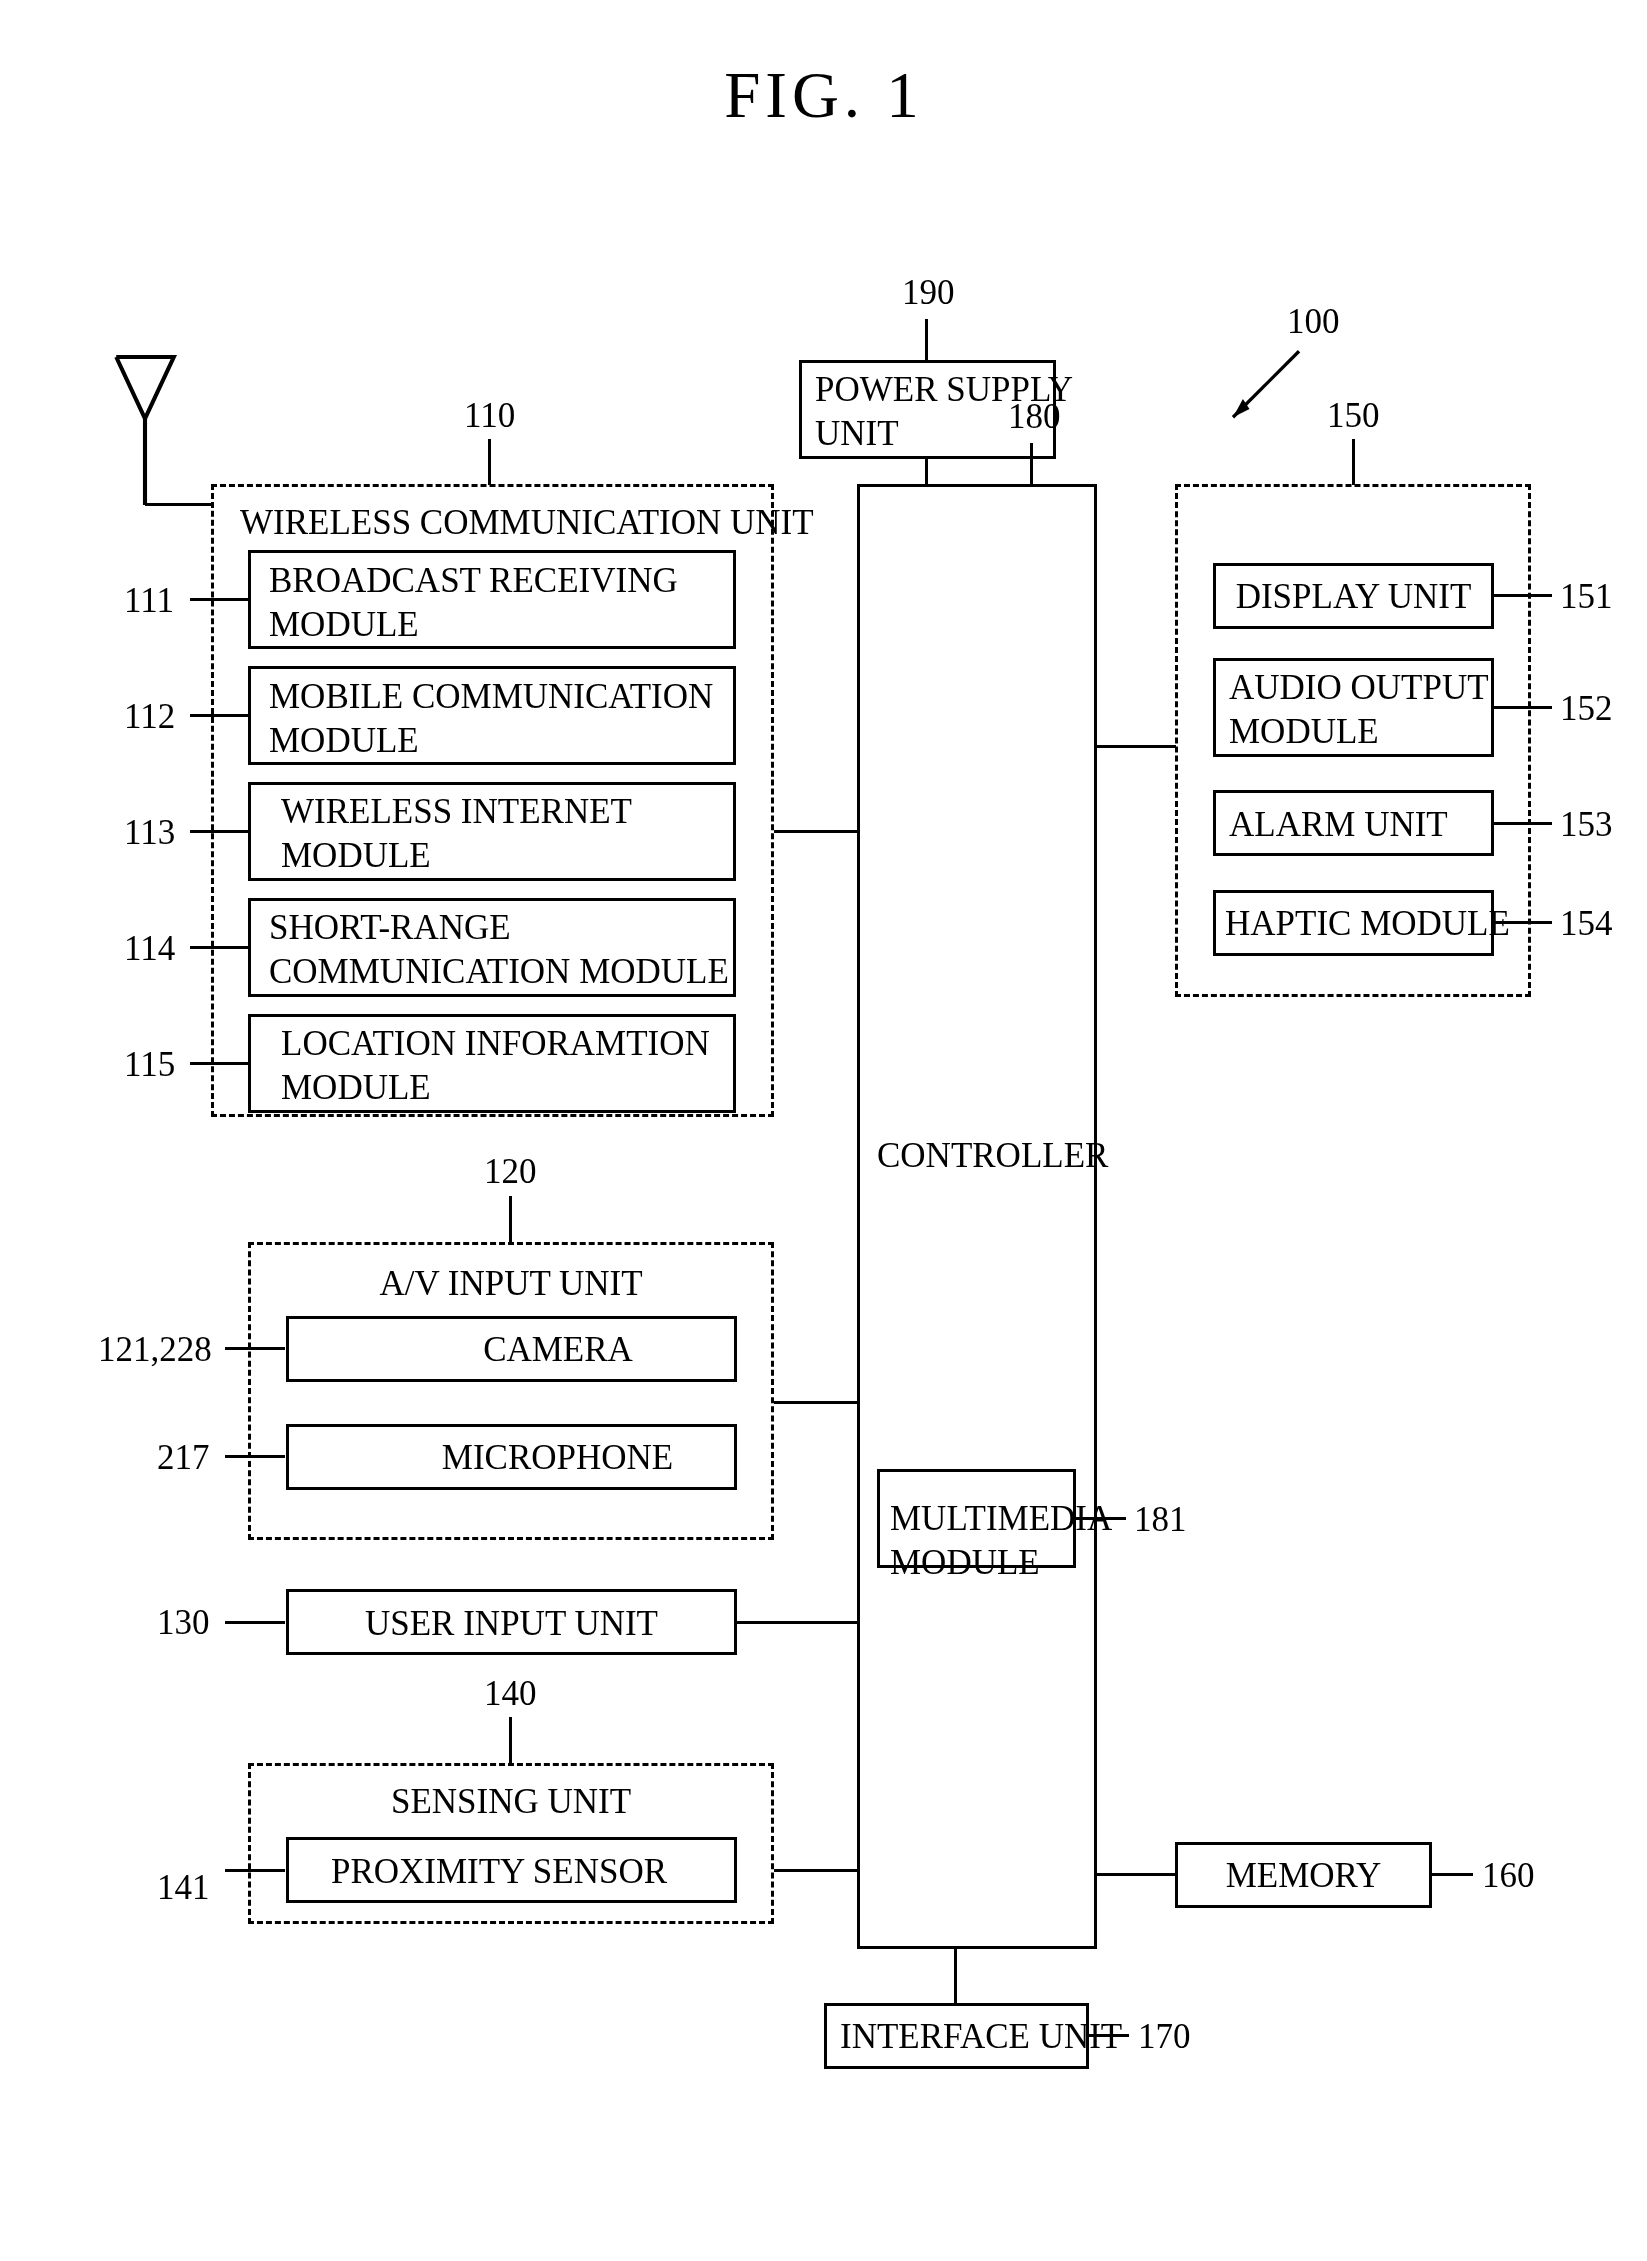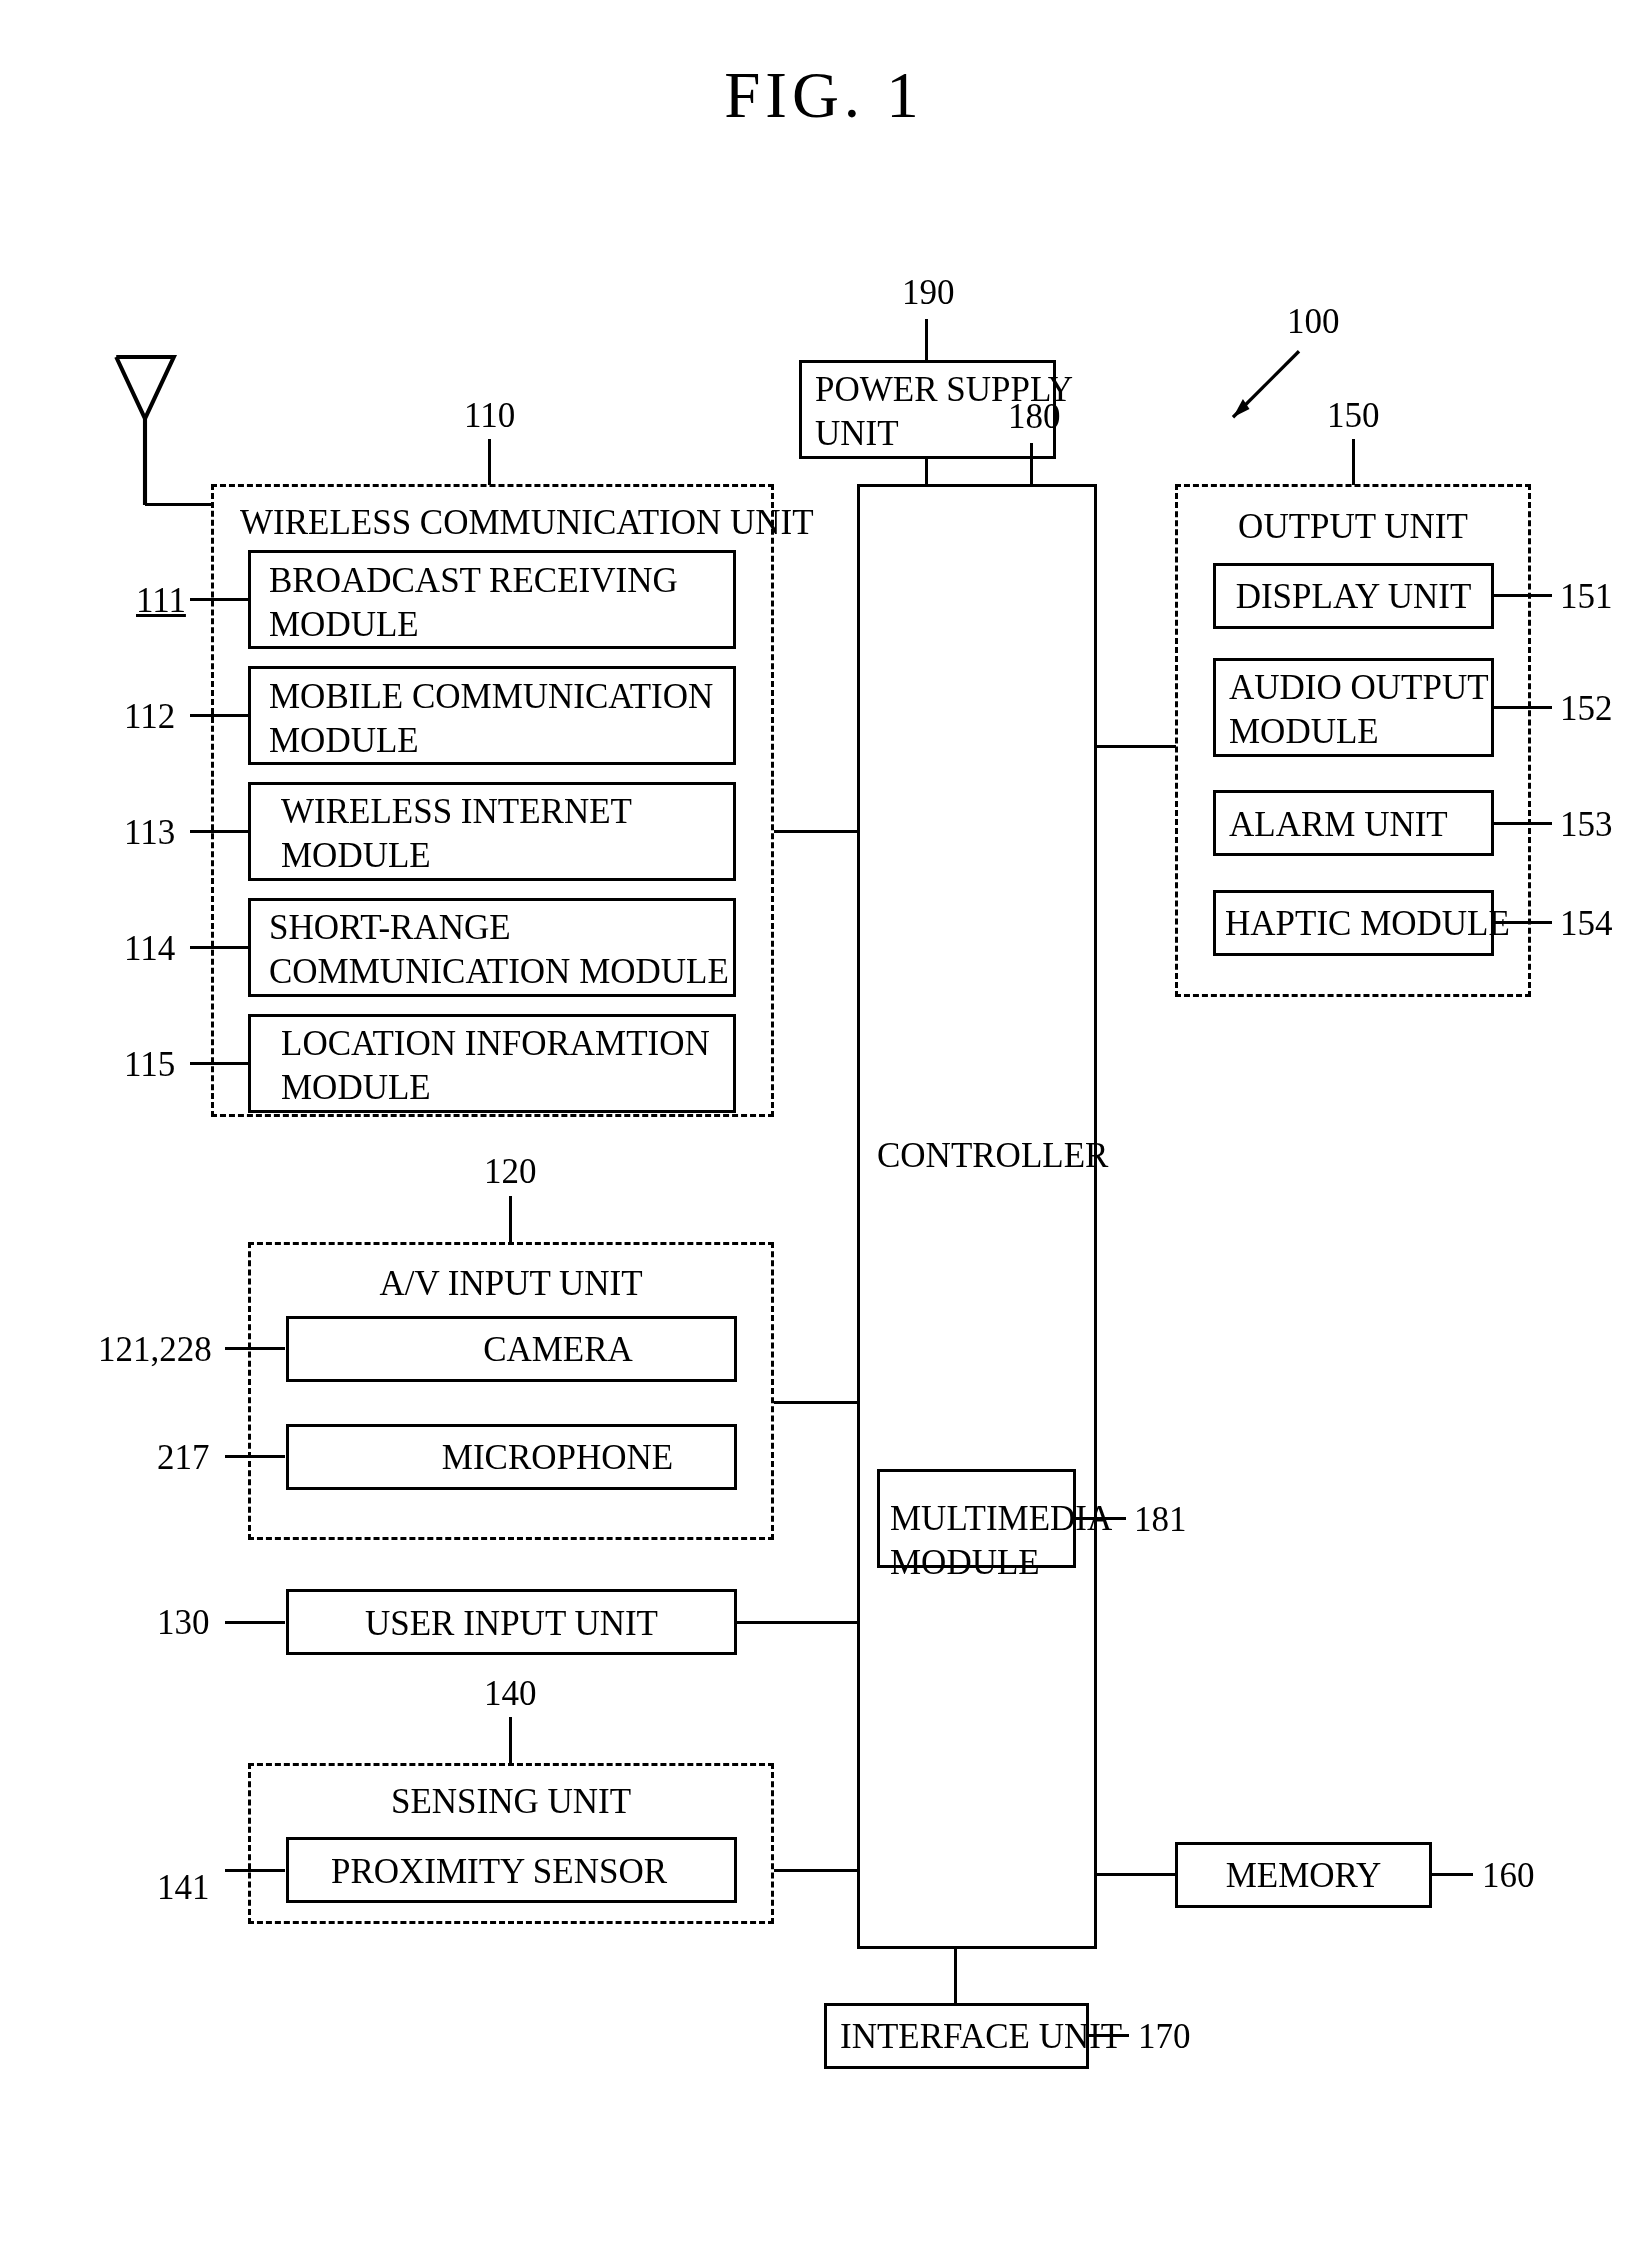--- a/index.html
+++ b/index.html
@@ -111,21 +111,21 @@
 
   <div class="dashed" style="left:211px; top:484px; width:563px; height:633px;"></div>
   <div class="lbl" style="left:240px; top:501px;text-align:right;">WIRELESS COMMUNICATION UNIT</div>
   <div class="line" style="left:488px; top:439px; width:3.3px; height:46px;"></div>
   <div class="ref" style="left:464px; top:396px;">110</div>
 
   <div class="box" style="left:248px; top:550px; width:488px; height:99px;"></div>
   <div class="lbl" style="left:269px; top:559px;">BROADCAST RECEIVING
 MODULE</div>
   <div class="line" style="left:190px; top:598px; width:58px; height:3.3px;"></div>
-  <div class="ref" style="left:136px; top:581px;text-decoration:underline;">111</div>
+  <div class="ref" style="left:124px; top:581px;">111</div>
 
   <div class="box" style="left:248px; top:666px; width:488px; height:99px;"></div>
   <div class="lbl" style="left:269px; top:675px;">MOBILE COMMUNICATION
 MODULE</div>
   <div class="line" style="left:190px; top:714px; width:58px; height:3.3px;"></div>
   <div class="ref" style="left:124px; top:697px;">112</div>
 
   <div class="box" style="left:248px; top:782px; width:488px; height:99px;"></div>
   <div class="lbl" style="left:281px; top:790px;">WIRELESS INTERNET
 MODULE</div>
@@ -174,21 +174,20 @@
   <div class="line" style="left:509px; top:1717px; width:3.3px; height:46px;"></div>
   <div class="ref" style="left:484px; top:1674px;">140</div>
 
   <div class="box" style="left:286px; top:1837px; width:451px; height:66px;"></div>
   <div class="lbl lbl-center" style="left:280px; top:1850px; width:438px;">PROXIMITY SENSOR</div>
   <div class="line" style="left:225px; top:1869px; width:60px; height:3.3px;"></div>
   <div class="ref" style="left:157px; top:1852px;margin-top:16px;">141</div>
   <div class="line" style="left:774px; top:1869px; width:83px; height:3.3px;"></div>
 
   <div class="dashed" style="left:1175px; top:484px; width:356px; height:513px;"></div>
-  <div class="lbl lbl-center" style="left:1175px; top:505px; width:356px;">OUTPUT UNIT</div>
   <div class="line" style="left:1352px; top:439px; width:3.3px; height:46px;"></div>
   <div class="ref" style="left:1327px; top:396px;">150</div>
 
   <div class="box" style="left:1213px; top:563px; width:281px; height:66px;"></div>
   <div class="lbl lbl-center" style="left:1213px; top:575px; width:281px;">DISPLAY UNIT</div>
   <div class="line" style="left:1494px; top:594px; width:58px; height:3.3px;"></div>
   <div class="ref" style="left:1560px; top:577px;">151</div>
 
   <div class="box" style="left:1213px; top:658px; width:281px; height:99px;"></div>
   <div class="lbl" style="left:1229px; top:666px;">AUDIO OUTPUT

